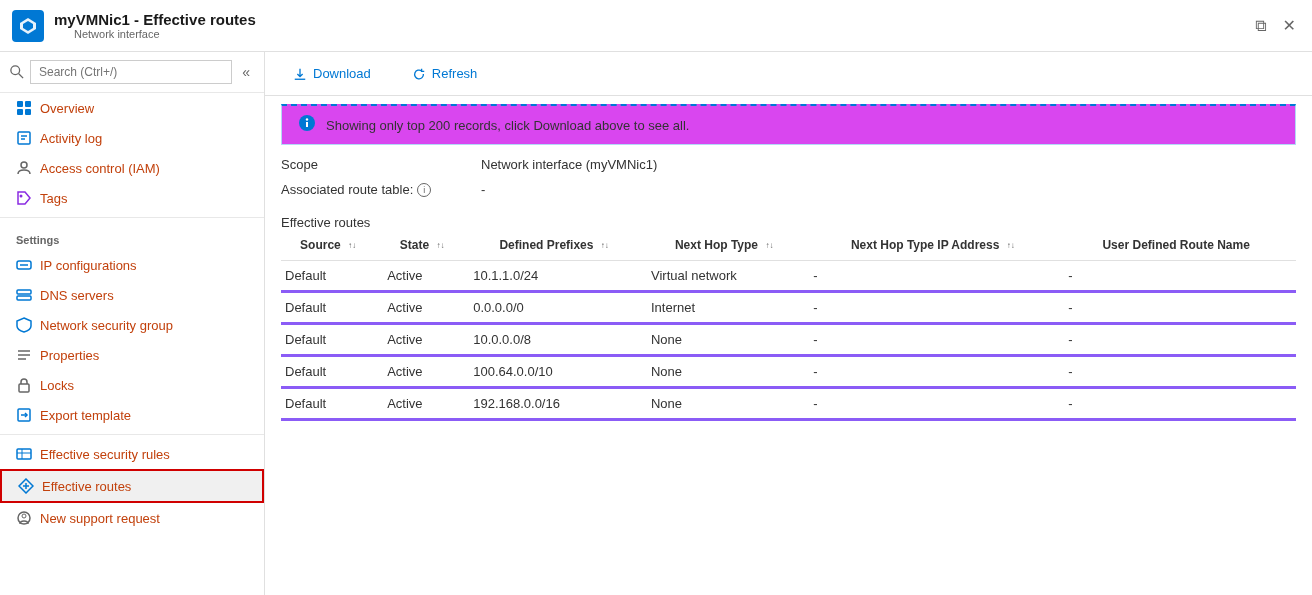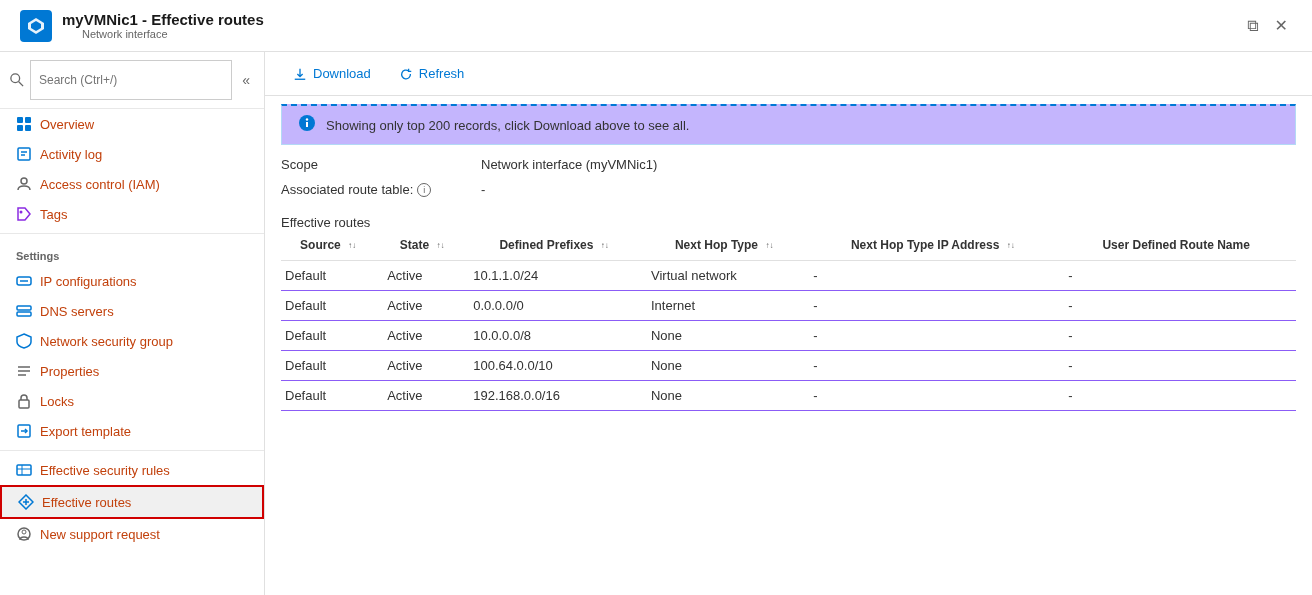--- a/index.html
+++ b/index.html
@@ -1,21 +1,21 @@
 <!DOCTYPE html>
 <html><head>
   <meta charset="utf-8">
   <style>
     * { box-sizing: border-box; margin: 0; padding: 0; }
     body { font-family: 'Segoe UI', Arial, sans-serif; font-size: 13px; color: #333; background: #f3f2f1; display: flex; flex-direction: column; height: 595px; overflow: hidden; }
 
     
     .title-bar {
       display: flex; align-items: center; justify-content: space-between;
-      background: #fff; padding: 8px 20px; border-bottom: 1px solid #e0e0e0;
+      background: #fff; padding: 8px 12px; border-bottom: 1px solid #e0e0e0;
       min-height: 52px;
     }
     .title-bar-left { display: flex; align-items: center; gap: 10px; }
     .title-bar-logo {
       width: 32px; height: 32px; background: #0078d4;
       border-radius: 4px; display: flex; align-items: center; justify-content: center;
       color: white; font-size: 16px; font-weight: bold;
     }
     .title-bar-text { display: flex; flex-direction: column; }
     .title-bar-title { font-size: 15px; font-weight: 600; color: #1a1a1a; }
@@ -30,21 +30,21 @@
 
     
     .sidebar {
       width: 265px; background: #fff; border-right: 1px solid #e0e0e0;
       display: flex; flex-direction: column; overflow-y: auto; flex-shrink: 0;
     }
     .sidebar-search {
       padding: 8px 10px; border-bottom: 1px solid #e8e8e8; display: flex; align-items: center; gap: 6px;
     }
     .sidebar-search input {
-      border: 1px solid #ccc; padding: 12px 8px; font-size: 12px; flex: 1; outline: none; color: #666;
+      border: 1px solid #ccc; padding: 4px 8px; font-size: 12px; flex: 1; outline: none; color: #666;
     }
     .sidebar-collapse-btn { background: none; border: none; cursor: pointer; color: #666; font-size: 14px; padding: 2px 4px; }
 
     .sidebar-nav { flex: 1; padding-bottom: 8px; }
     .nav-item {
       display: flex; align-items: center; gap: 8px; padding: 7px 16px;
       cursor: pointer; color: #c2410c; font-size: 13px; text-decoration: none;
     }
     .nav-item-icon { width: 16px; height: 16px; display: flex; align-items: center; justify-content: center; flex-shrink: 0; }
     .nav-section-title { padding: 12px 16px 4px; font-size: 11px; font-weight: 700; color: #666; text-transform: none; }
@@ -52,33 +52,33 @@
 
     .nav-item.highlighted {
       border: 2px solid #d00000; background: #f0f0f0;
     }
 
     
     .content { flex: 1; display: flex; flex-direction: column; overflow: hidden; background: #fff; }
 
     
     .toolbar {
-      display: flex; align-items: center; gap: 4px; padding: 10px 16px;
+      display: flex; align-items: center; gap: 17px; padding: 10px 16px;
       border-bottom: 1px solid #e0e0e0; background: #fff;
     }
     .toolbar-btn {
       display: flex; align-items: center; gap: 6px;
       background: none; border: none; cursor: pointer; padding: 4px 12px;
       font-size: 13px; color: #0078d4; font-family: inherit;
     }
 
     
     .info-banner {
       display: flex; align-items: center; gap: 10px;
-      background: #c4b5fd; border: 1px solid #b3d9f5; padding: 8px 16px;
+      background: #d946ef; border: 1px solid #b3d9f5; padding: 8px 16px;
       border-top: 2px dashed #0078d4; margin: 8px 16px 0;
     }
     .info-icon { color: #0078d4; font-size: 16px; flex-shrink: 0; }
 
     
     .details-section { padding: 12px 16px 0; }
     .detail-row { display: flex; align-items: baseline; margin-bottom: 10px; }
     .detail-label { width: 200px; color: #333; font-size: 13px; display: flex; align-items: center; gap: 4px; }
     .detail-value { color: #333; font-size: 13px; }
     .info-circle {
@@ -91,21 +91,21 @@
 
     
     .table-container { padding: 0 16px; overflow-y: auto; flex: 1; }
     table { width: 100%; border-collapse: collapse; font-size: 13px; }
     thead tr { border-bottom: 1px solid #e0e0e0; }
     th {
       padding: 8px 12px 8px 4px; text-align: center; color: #333; font-weight: 600;
       white-space: nowrap; font-size: 12px;
     }
     th .sort-icons { display: inline-flex; flex-direction: column; margin-left: 4px; font-size: 8px; color: #666; vertical-align: middle; line-height: 1; }
-    td { padding: 7px 12px 7px 4px; color: #333; border-bottom: 1px solid #8b5cf6; }
+    td { padding: 7px 12px 7px 4px; color: #333; border-bottom: 3px solid #8b5cf6; }
 
     
     .icon-overview { color: #0078d4; }
   </style>
 </head>
 <body>
 
 <div class="title-bar">
   <div class="title-bar-left">
     <div class="title-bar-logo">

